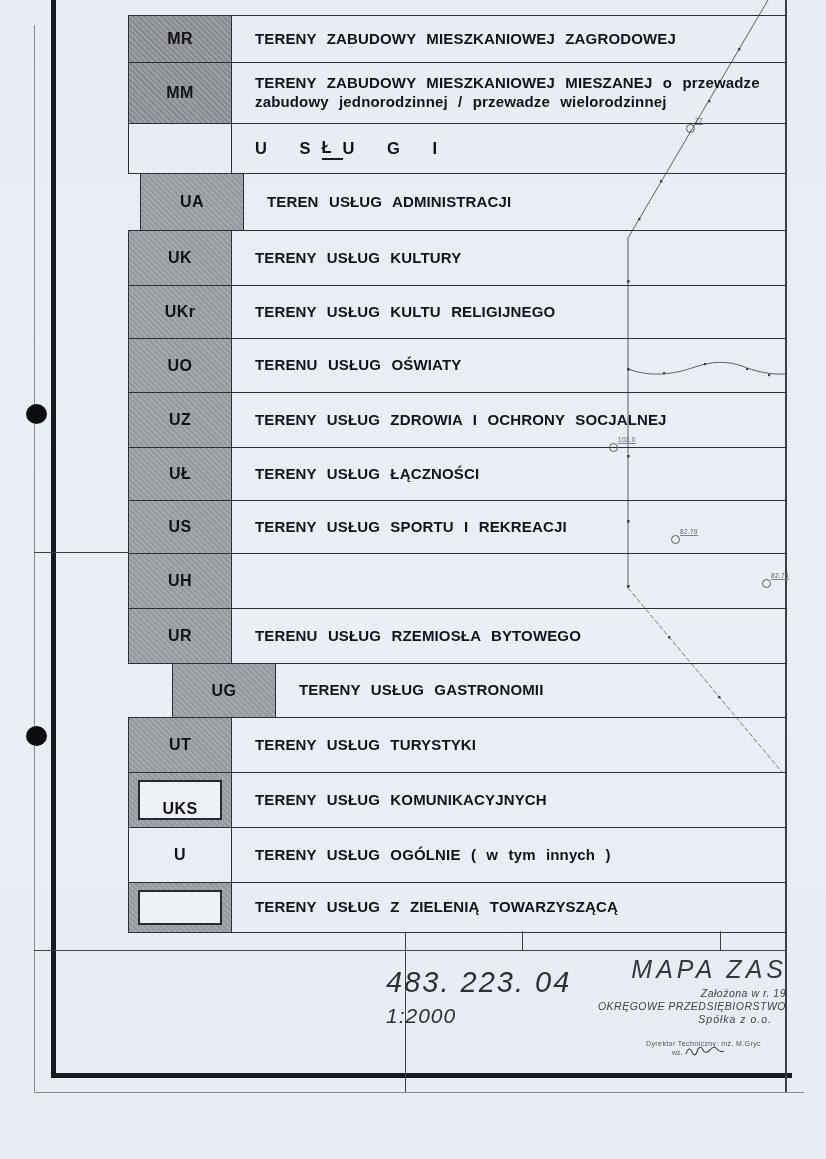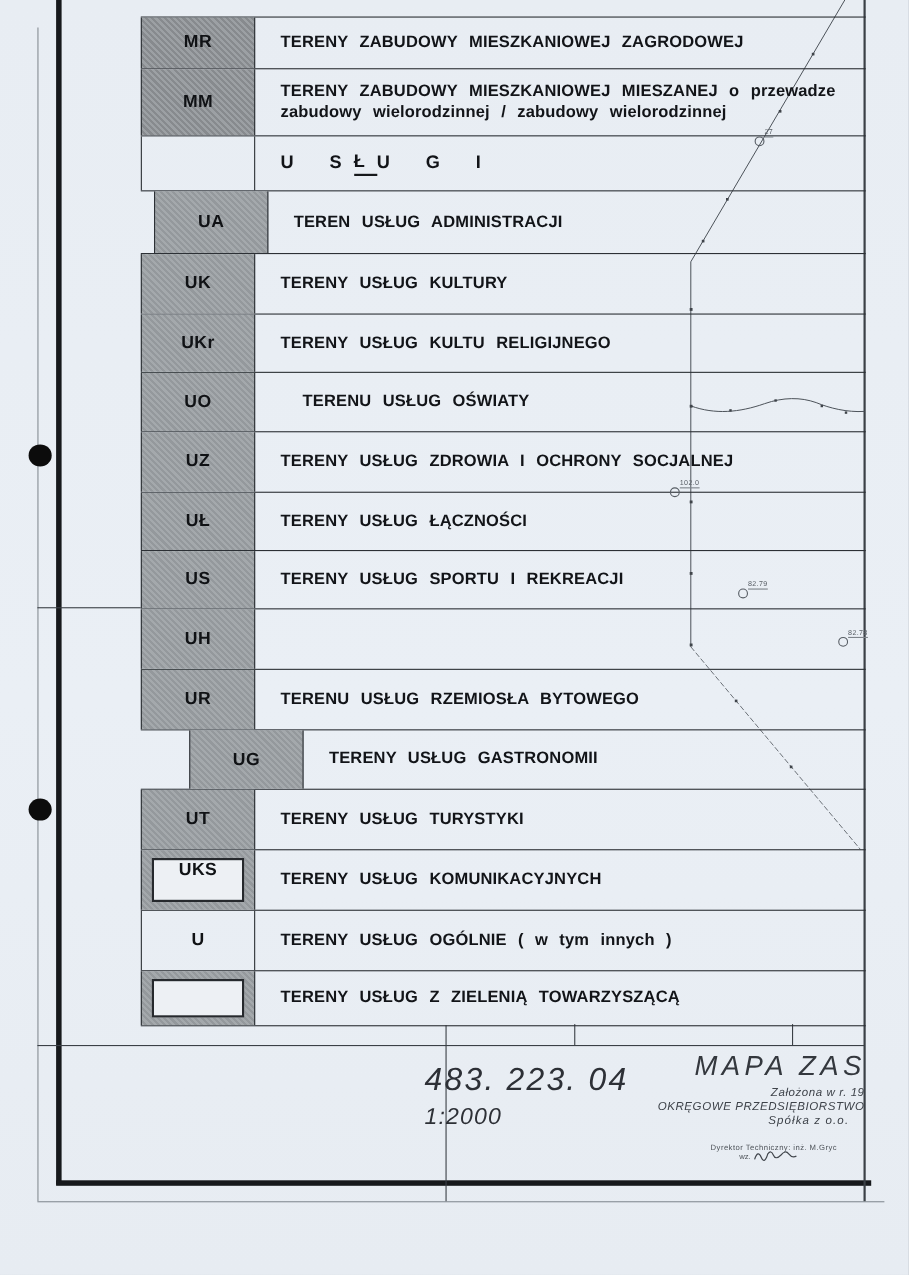--- a/index.html
+++ b/index.html
@@ -31,21 +31,21 @@
     background-color:#9da2a6;
     background-image:repeating-linear-gradient(45deg, rgba(255,255,255,.07) 0 2px, rgba(0,0,0,.06) 2px 4px);
   }
   .swatch.dark {
     background-color:#94989c;
     background-image:repeating-linear-gradient(45deg, rgba(255,255,255,.08) 0 2px, rgba(0,0,0,.09) 2px 4px);
   }
   .inner-box {
     position:absolute; left:9px; right:9px; top:7px; bottom:7px;
     background:#edf0f4; border:2.5px solid #26292d;
-    display:flex; align-items:flex-start; justify-content:center;
+    display:flex; align-items:flex-end; justify-content:center;
   }
   .code { font-weight:bold; font-size:16px; letter-spacing:.4px; color:#101215; }
   .desc {
     flex:1; display:flex; align-items:center;
     padding-left:23px; padding-right:6px;
     font-weight:bold; font-size:15px; letter-spacing:.15px; word-spacing:6px;
     color:#121418; white-space:pre-line; line-height:1.25;
   }
   .hdr-pre,.hdr-post,.hdr-ul { font-weight:bold; font-size:16.5px; letter-spacing:11px; }
   .hdr-ul { border-bottom:2px solid #16181b; padding-bottom:0px; }
@@ -114,21 +114,21 @@
         <div class="swatch dark">
           <span class="code">MR</span>
         </div>
         <div class="desc">TERENY ZABUDOWY MIESZKANIOWEJ ZAGRODOWEJ</div>
       </div>
       <div class="lrow" style="height: 61px;">
         <div class="swatch dark">
           <span class="code">MM</span>
         </div>
         <div class="desc">TERENY ZABUDOWY MIESZKANIOWEJ MIESZANEJ o przewadze
-zabudowy wielorodzinnej / zabudowy wielorodzinnej</div>
+zabudowy jednorodzinnej / przewadze wielorodzinnej</div>
       </div>
       <div class="lrow" style="height: 50px;">
         <div class="swatch"></div>
         <div class="desc"><span class="hdr-pre">U S </span><span class="hdr-ul">Ł</span><span class="hdr-post"> U G I</span></div>
       </div>
       <div class="lrow" style="height: 57px; padding-left: 12px;">
         <div class="swatch gray">
           <span class="code">UA</span>
         </div>
         <div class="desc">TEREN USŁUG ADMINISTRACJI</div>
@@ -138,21 +138,21 @@
           <span class="code">UK</span>
         </div>
         <div class="desc">TERENY USŁUG KULTURY</div>
       </div>
       <div class="lrow" style="height: 53px;">
         <div class="swatch gray">
           <span class="code">UKr</span>
         </div>
         <div class="desc">TERENY USŁUG KULTU RELIGIJNEGO</div>
       </div>
-      <div class="lrow" style="height: 54px; gap: 20px;">
+      <div class="lrow" style="height: 54px;">
         <div class="swatch gray">
           <span class="code">UO</span>
         </div>
         <div class="desc">TERENU USŁUG OŚWIATY</div>
       </div>
       <div class="lrow" style="height: 55px;">
         <div class="swatch gray">
           <span class="code">UZ</span>
         </div>
         <div class="desc">TERENY USŁUG ZDROWIA I OCHRONY SOCJALNEJ</div>

